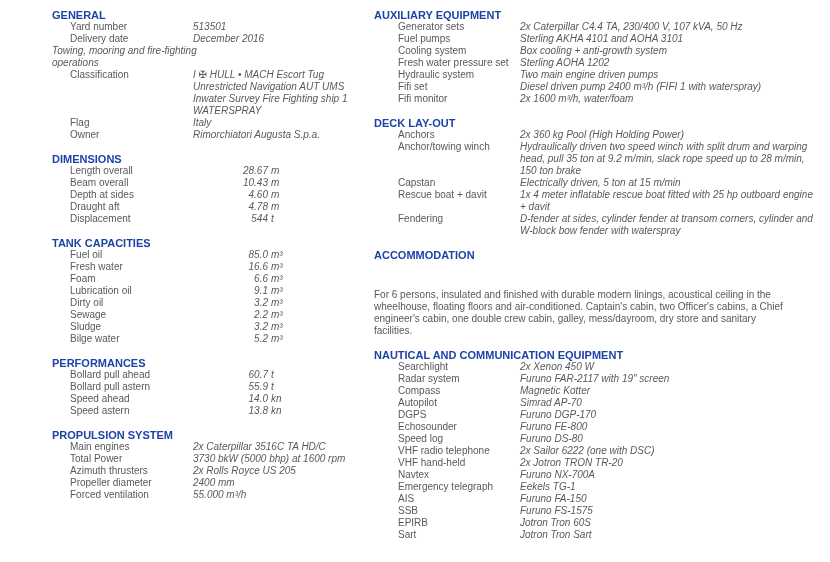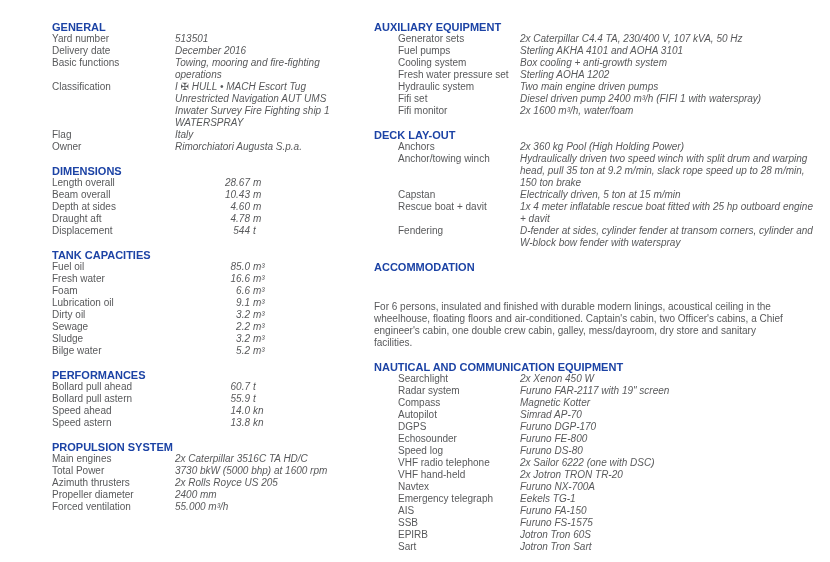--- a/index.html
+++ b/index.html
@@ -4,34 +4,34 @@
 <style>
   html, body { margin: 0; padding: 0; }
   body {
     width: 830px; height: 562px;
     background: #ffffff;
     font-family: "Liberation Sans", "DejaVu Sans", sans-serif;
     font-size: 10px;
     color: #58595b;
   }
   .page { position: relative; width: 830px; height: 562px; overflow: hidden; background: #ffffff; }
-  .col { position: absolute; top: 21px; }
+  .col { position: absolute; top: 9px; }
   .col-left  { left: 52px;  width: 312px; }
   .col-right { left: 374px; width: 448px; }
   .section { margin-bottom: 12px; }
   .section-title {
     color: #1c43a5;
     font-weight: bold;
     font-size: 11px;
     line-height: 12px;
     margin: 0;
   }
   .row { display: flex; line-height: 12px; }
   .lbl { flex: none; }
-  .col-left  .lbl { width: 123px; }
+  .col-left  .lbl { width: 123px; margin-left: 18px; }
   .col-right .lbl { width: 122px; margin-left: 24px; }
   .val { flex: 1; white-space: pre-line; font-style: italic; }
   .num { display: inline-block; width: 75px; text-align: right; }
   .unit { margin-left: 3px; }
   .para { line-height: 12px; white-space: pre-line; margin-top: 28px; }
 </style>
 </head>
 <body>
 
 <div class="page">
@@ -42,21 +42,20 @@
       <h2 class="section-title">GENERAL</h2>
       <div class="row">
         <span class="lbl">Yard number</span>
         <span class="val">513501</span>
       </div>
       <div class="row">
         <span class="lbl">Delivery date</span>
         <span class="val">December 2016</span>
       </div>
       <div class="row">
-        <span class="lbl">Basic functions</span>
         <span class="val">Towing, mooring and fire-fighting
 operations</span>
       </div>
       <div class="row">
         <span class="lbl">Classification</span>
         <span class="val">I ✠ HULL • MACH Escort Tug
 Unrestricted Navigation AUT UMS
 Inwater Survey Fire Fighting ship 1
 WATERSPRAY</span>
       </div>

